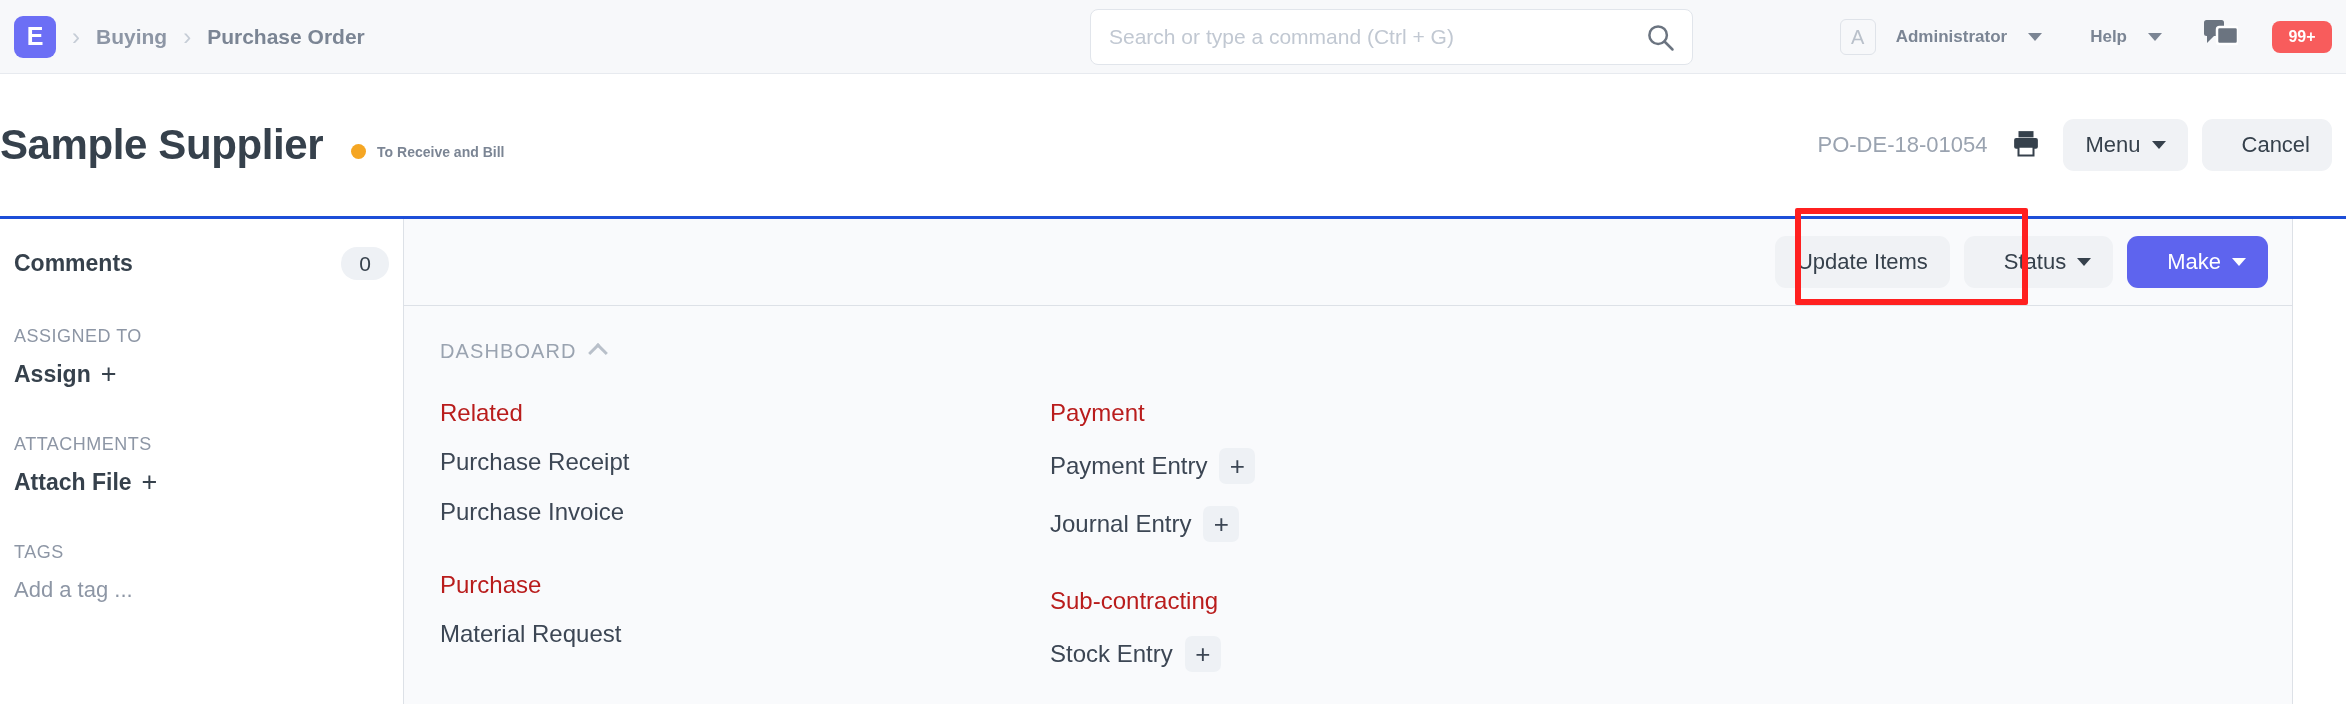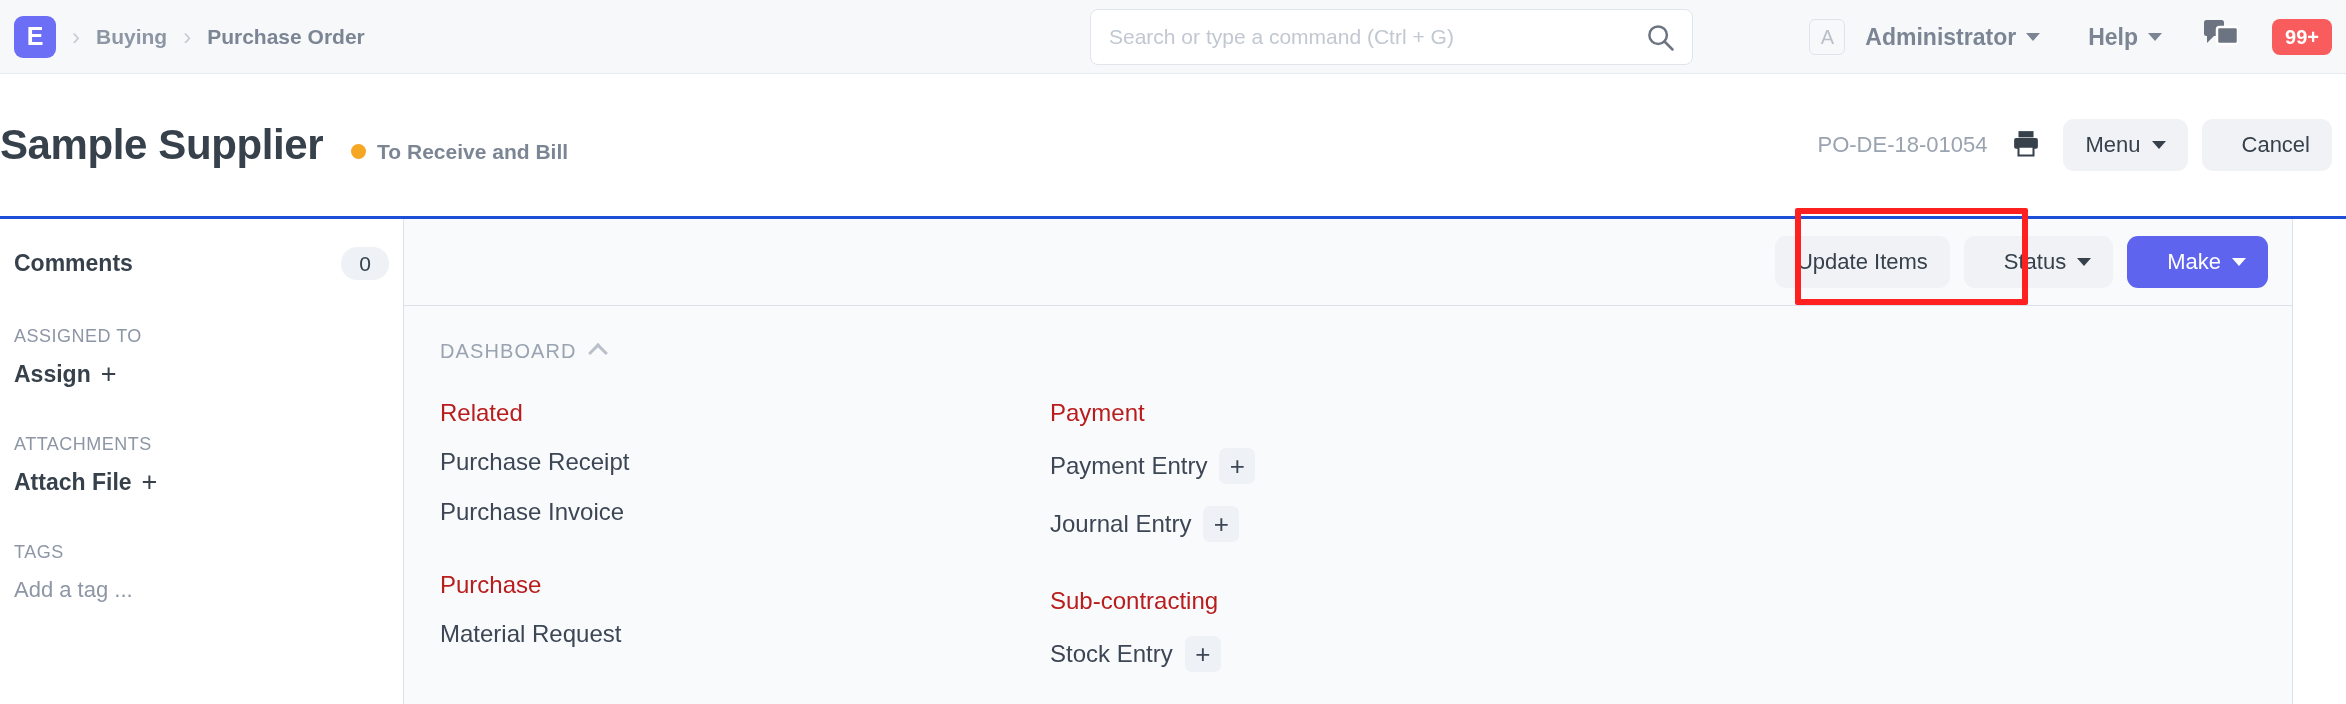--- a/index.html
+++ b/index.html
@@ -93,42 +93,42 @@
     border: 1px solid #dfe3e9;
     border-radius: 6px;
     color: #b9c0ca;
     font-size: 20px;
     display: flex;
     align-items: center;
     justify-content: center;
     margin-right: 16px;
   }
   .nav-link {
-    font-size: 23px;
+    font-size: 17px;
     font-weight: bold;
     color: #7b8594;
     display: flex;
     align-items: center;
-    gap: 10px;
+    gap: 21px;
     white-space: nowrap;
     padding: 6px 4px;
   }
   .nav-gap { width: 40px; }
   .caret {
     width: 0; height: 0;
     border-left: 7px solid transparent;
     border-right: 7px solid transparent;
     border-top: 8px solid currentColor;
     display: inline-block;
   }
   .chat-icon { margin: 0 34px 0 38px; }
   .badge-99 {
     background: #f85c5c;
     color: #ffffff;
-    font-size: 20px;
+    font-size: 16px;
     font-weight: bold;
     border-radius: 8px;
     padding: 8px 11px;
     line-height: 1;
     min-width: 60px;
     text-align: center;
   }
 
   
   .titlebar {
@@ -157,21 +157,21 @@
     gap: 11px;
     margin-left: 28px;
   }
   .status-dot {
     width: 15px; height: 15px;
     border-radius: 50%;
     background: #f5a623;
     display: inline-block;
   }
   .status-text {
-    font-size: 21px;
+    font-size: 14px;
     font-weight: bold;
     color: #7b8594;
     white-space: nowrap;
   }
   .title-right {
     position: absolute;
     right: 14px;
     display: flex;
     align-items: center;
   }

